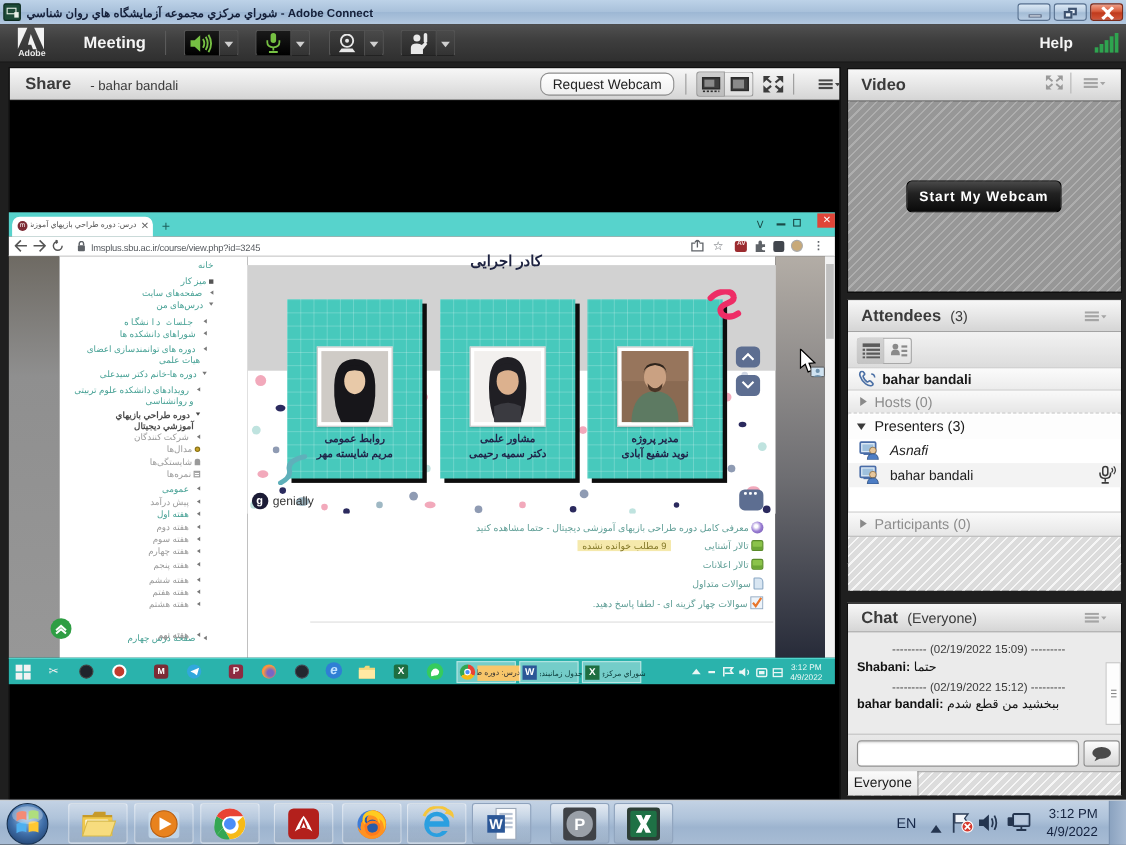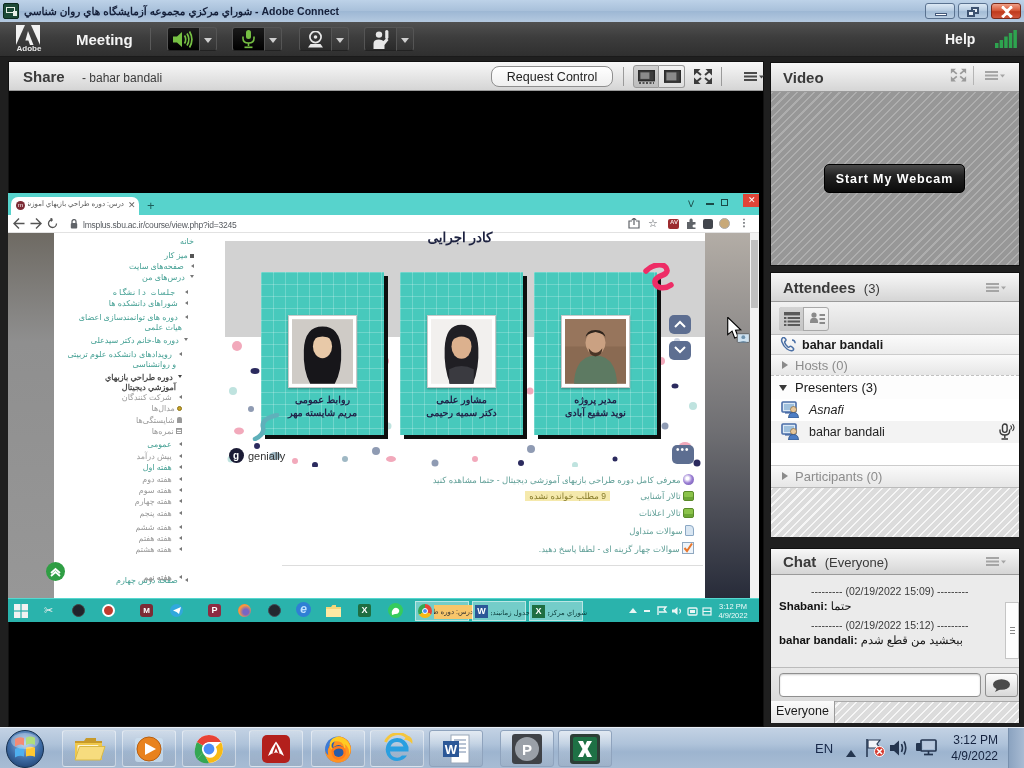--- a/index.html
+++ b/index.html
@@ -152,21 +152,21 @@
     <rect x="9.2" y="6.5" width="3.5" height="11.5" fill="#2ea44f"></rect>
     <rect x="13.8" y="3" width="3.5" height="15" fill="#2ea44f"></rect>
     <rect x="18.4" y="0" width="3.5" height="18" fill="#2ea44f"></rect>
   </svg>
 
   <div class="pod" id="sharepod">
     <div class="podhead" id="sharehead">
       <span style="position:absolute;left:14px;top:6px;font-size:15px;font-weight:bold;">Share</span>
       <span style="position:absolute;left:73px;top:9px;font-size:12px;color:#3a3a3a;">- bahar bandali</span>
       <span style="position:absolute;left:482px;top:4px;width:122px;height:21px;border:1px solid #8f8f8f;border-radius:8px;
-        background:linear-gradient(#ffffff,#efefef);text-align:center;font-size:12.5px;color:#222;line-height:20px;">Request Control</span>
+        background:linear-gradient(#ffffff,#efefef);text-align:center;font-size:12.5px;color:#222;line-height:20px;">Request Webcam</span>
       <span class="vsep" style="left:614px;top:5px;height:19px;background:#9a9a9a;"></span>
       <span style="position:absolute;left:624px;top:3px;width:26px;height:23px;border:1px solid #999;border-radius:3px 0 0 3px;background:linear-gradient(#cfcfcf,#bdbdbd);"></span>
       <span style="position:absolute;left:650px;top:3px;width:26px;height:23px;border:1px solid #999;border-left:none;border-radius:0 3px 3px 0;background:linear-gradient(#f2f2f2,#dedede);"></span>
       <svg style="position:absolute;left:629px;top:8px;" width="17" height="14" viewBox="0 0 17 14">
         <rect x="0.7" y="0.7" width="15.6" height="10" fill="#3e3e3e" stroke="#2c2c2c" stroke-width="1.4"></rect>
         <rect x="2.4" y="2.4" width="9" height="6.5" fill="#8a8a8a"></rect>
         <line x1="1" y1="13" x2="16" y2="13" stroke="#2c2c2c" stroke-width="1.6" stroke-dasharray="2 1.5"></line>
       </svg>
       <svg style="position:absolute;left:655px;top:8px;" width="17" height="14" viewBox="0 0 17 14">
         <rect x="0.7" y="0.7" width="15.6" height="11.5" fill="#3e3e3e" stroke="#2c2c2c" stroke-width="1.4"></rect>

